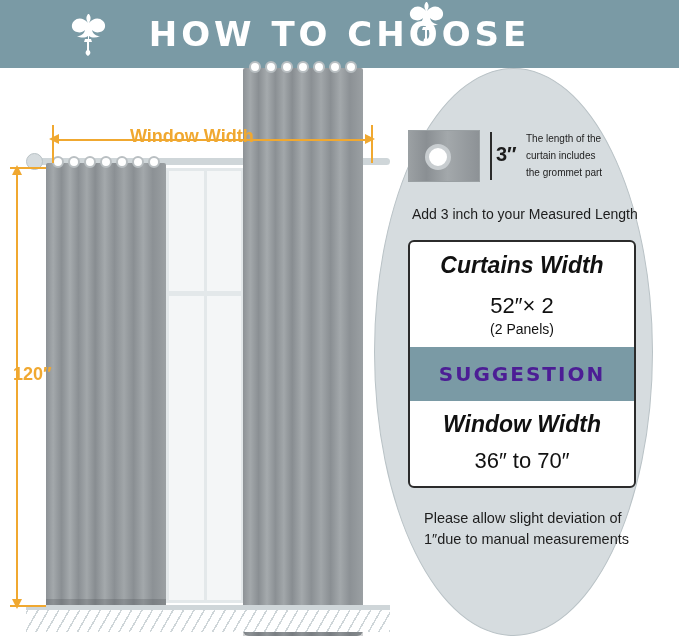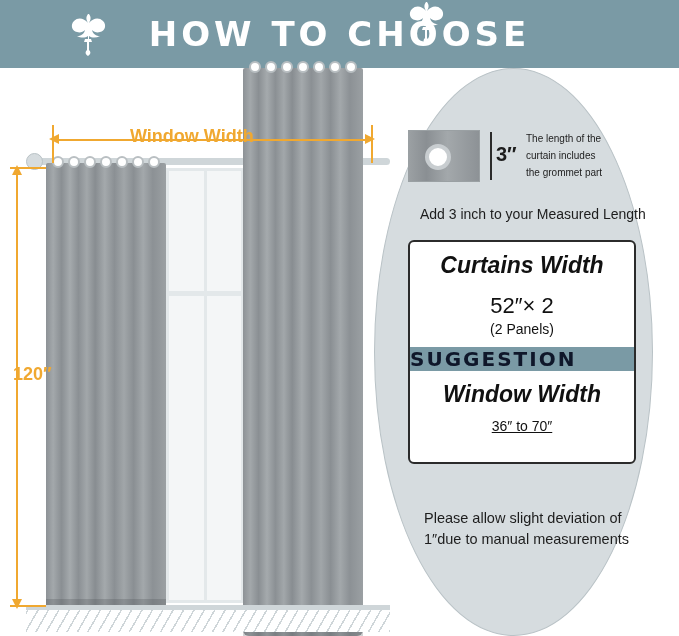--- a/index.html
+++ b/index.html
@@ -275,21 +275,21 @@
   }
   .grommet-text {
     margin-left: 2px;
     font-size: 10px;
     line-height: 17px;
     color: #1d1d1d;
   }
 
   .add-note {
     position: absolute;
-    left: 20px;
+    left: 12px;
     top: 138px;
     font-size: 14px;
     color: #1d1d1d;
   }
 
   
   .sug-box {
     position: absolute;
     left: 8px;
     top: 172px;
@@ -314,31 +314,31 @@
     font-size: 22px;
     padding: 0 0 2px;
     margin-top: 8px;
   }
   .sug-sub {
     font-size: 14px;
     padding-bottom: 10px;
   }
   .sug-band {
     background: #7a9aa5;
-    color: #0f172a;
+    color: #4c1d95;
     font-size: 20px;
     font-weight: bold;
     letter-spacing: 2px;
-    padding: 0 0;
+    padding: 15px 0;
     font-family: "DejaVu Sans", sans-serif;
+    text-align: center;
   }
   .sug-range {
-    font-size: 14px;
-    padding: 4px 0 28px;
-    text-decoration: underline;
+    font-size: 22px;
+    padding: 4px 0 12px;
   }
 
   .deviation {
     position: absolute;
     left: 4px;
     top: 440px;
     width: 272px;
     font-size: 14.5px;
     line-height: 21px;
     color: #1d1d1d;

